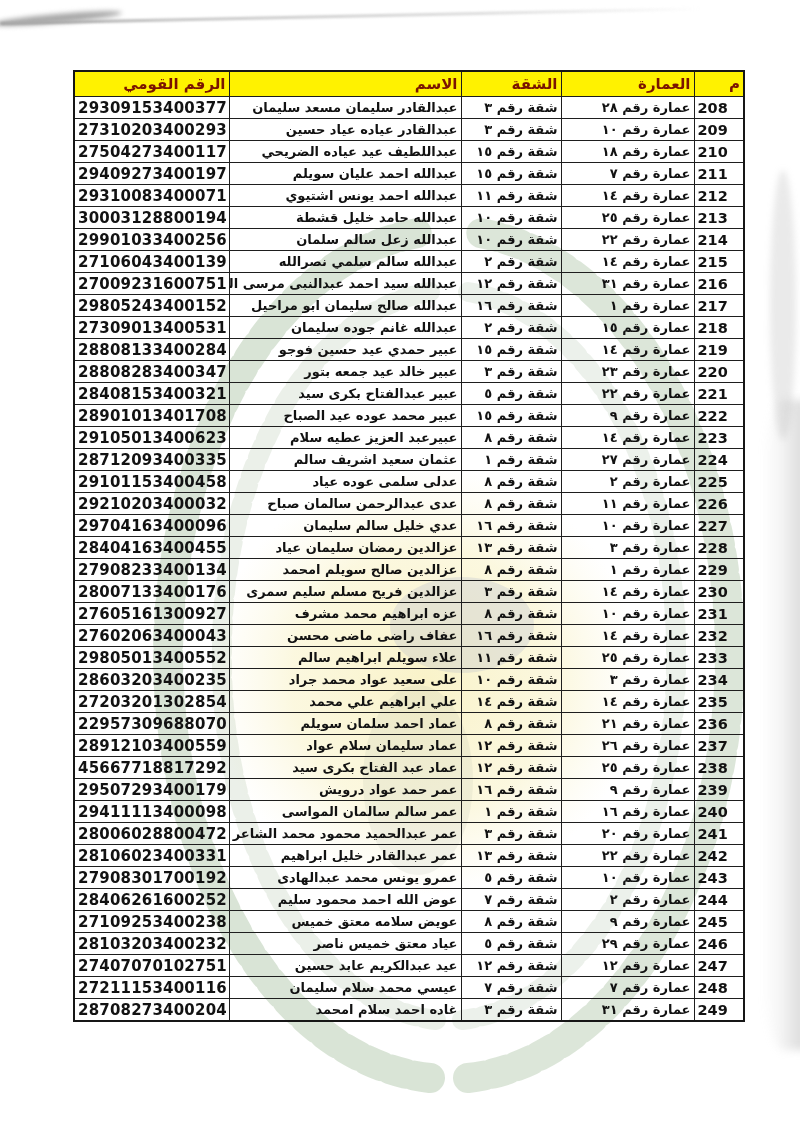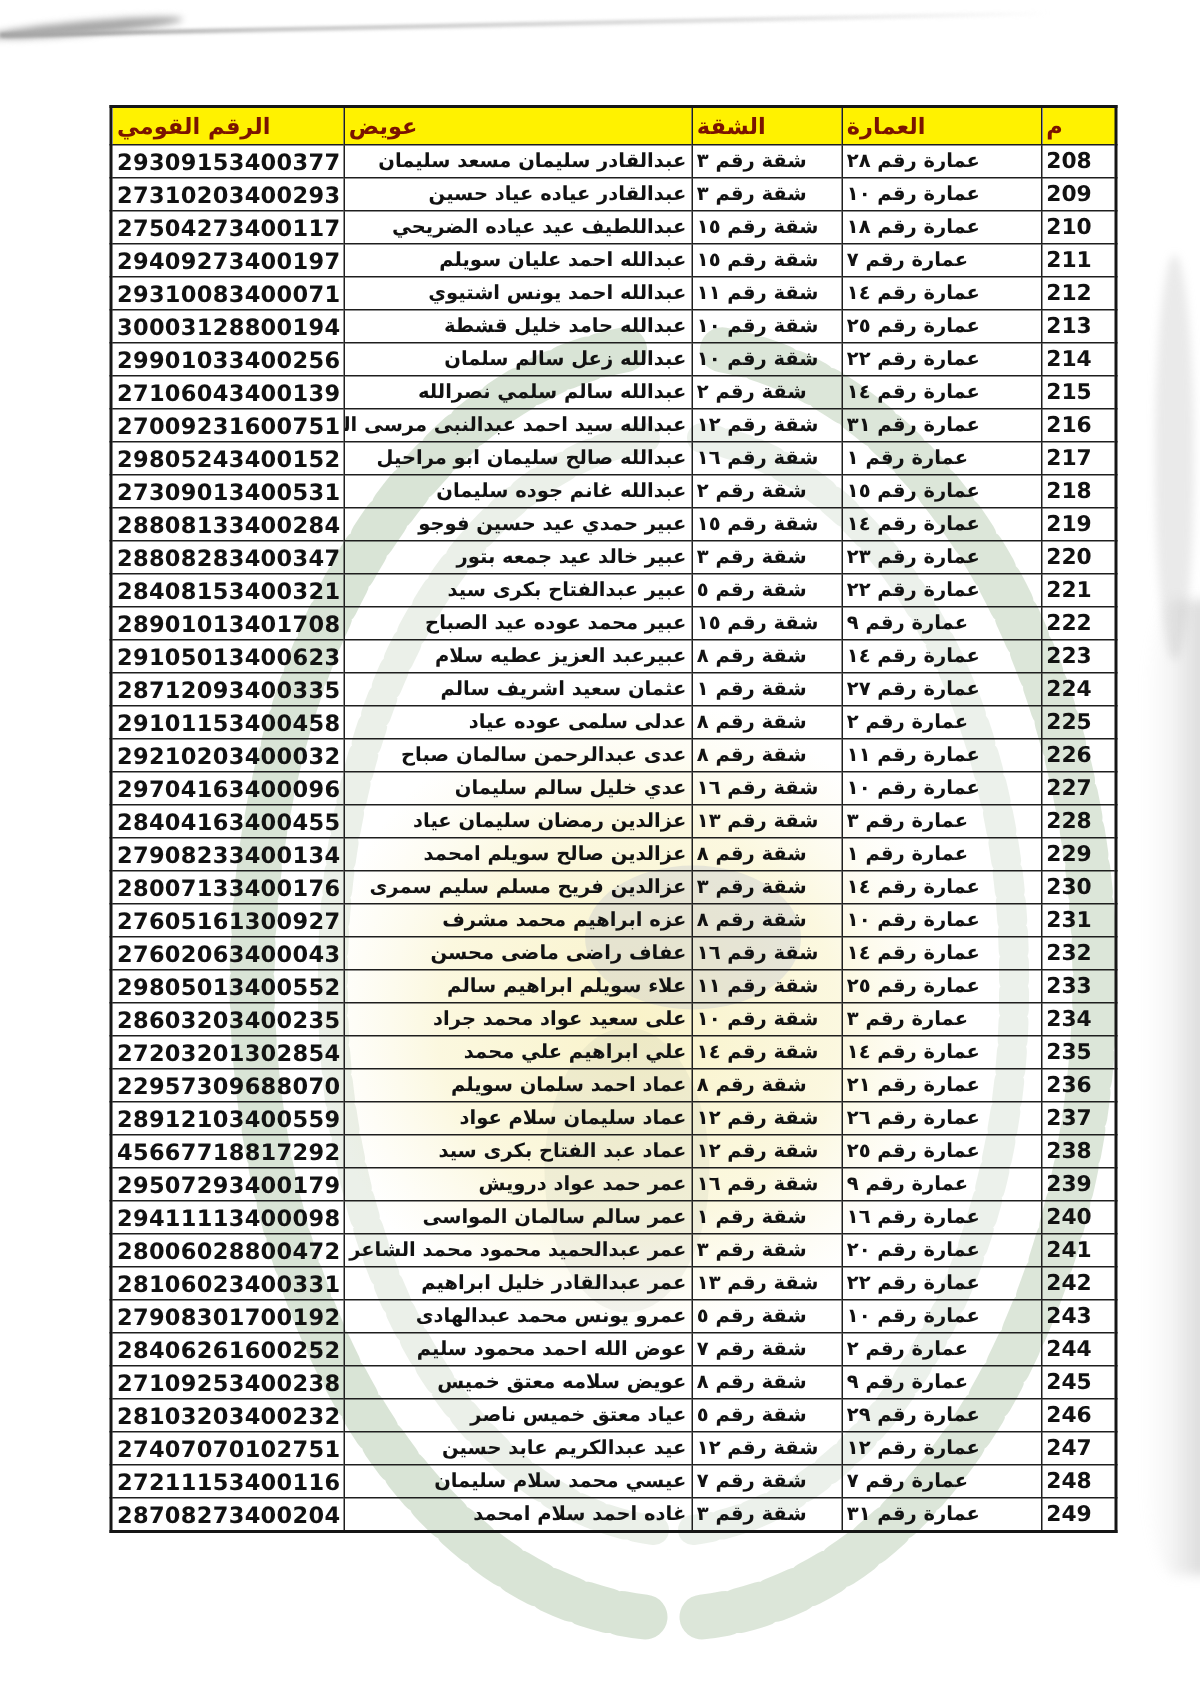--- a/index.html
+++ b/index.html
@@ -51,27 +51,27 @@
   }
   table.roster{border:2.4px solid #161616;}
   col.c-serial{width:50px;}
   col.c-building{width:133px;}
   col.c-apartment{width:100px;}
   col.c-name{width:232px;}
   col.c-nid{width:155px;}
 
   th{
     height:24px;background:#fff200 !important;
-    color:#7a1400;font-weight:bold;font-size:15px;text-align:left;
+    color:#7a1400;font-weight:bold;font-size:15px;text-align:right;
   }
   td{height:21px;font-weight:bold;color:#121212;}
 
   td.serial{font-size:14.5px;text-align:left;direction:ltr;}
-  td.building{font-size:13px;text-align:left;}
-  td.apartment{font-size:13px;text-align:left;}
+  td.building{font-size:13px;text-align:right;}
+  td.apartment{font-size:13px;text-align:right;}
   td.name{font-size:13px;text-align:right;padding-right:4px;}
   td.nid{font-size:15px;text-align:center;direction:ltr;letter-spacing:.2px;}
 </style>
 </head>
 <body>
 
 <svg class="watermark" viewBox="0 0 800 1132" xmlns="http://www.w3.org/2000/svg">
   <defs>
     <radialGradient id="wmYellow" cx="50%" cy="50%" r="50%">
       <stop offset="0%" stop-color="#f6ecac" stop-opacity="0.65"></stop>
@@ -104,21 +104,21 @@
         <col class="c-building">
         <col class="c-apartment">
         <col class="c-name">
         <col class="c-nid">
     </colgroup>
     <thead>
       <tr>
         <th>م</th>
         <th>العمارة</th>
         <th>الشقة</th>
-        <th>عويض</th>
+        <th>الاسم</th>
         <th>الرقم القومي</th>
       </tr>
     </thead>
     <tbody>
   <tr>
     <td class="serial">208</td>
     <td class="building">عمارة رقم ٢٨</td>
     <td class="apartment">شقة رقم ٣</td>
     <td class="name">عبدالقادر سليمان مسعد سليمان</td>
     <td class="nid">29309153400377</td>

